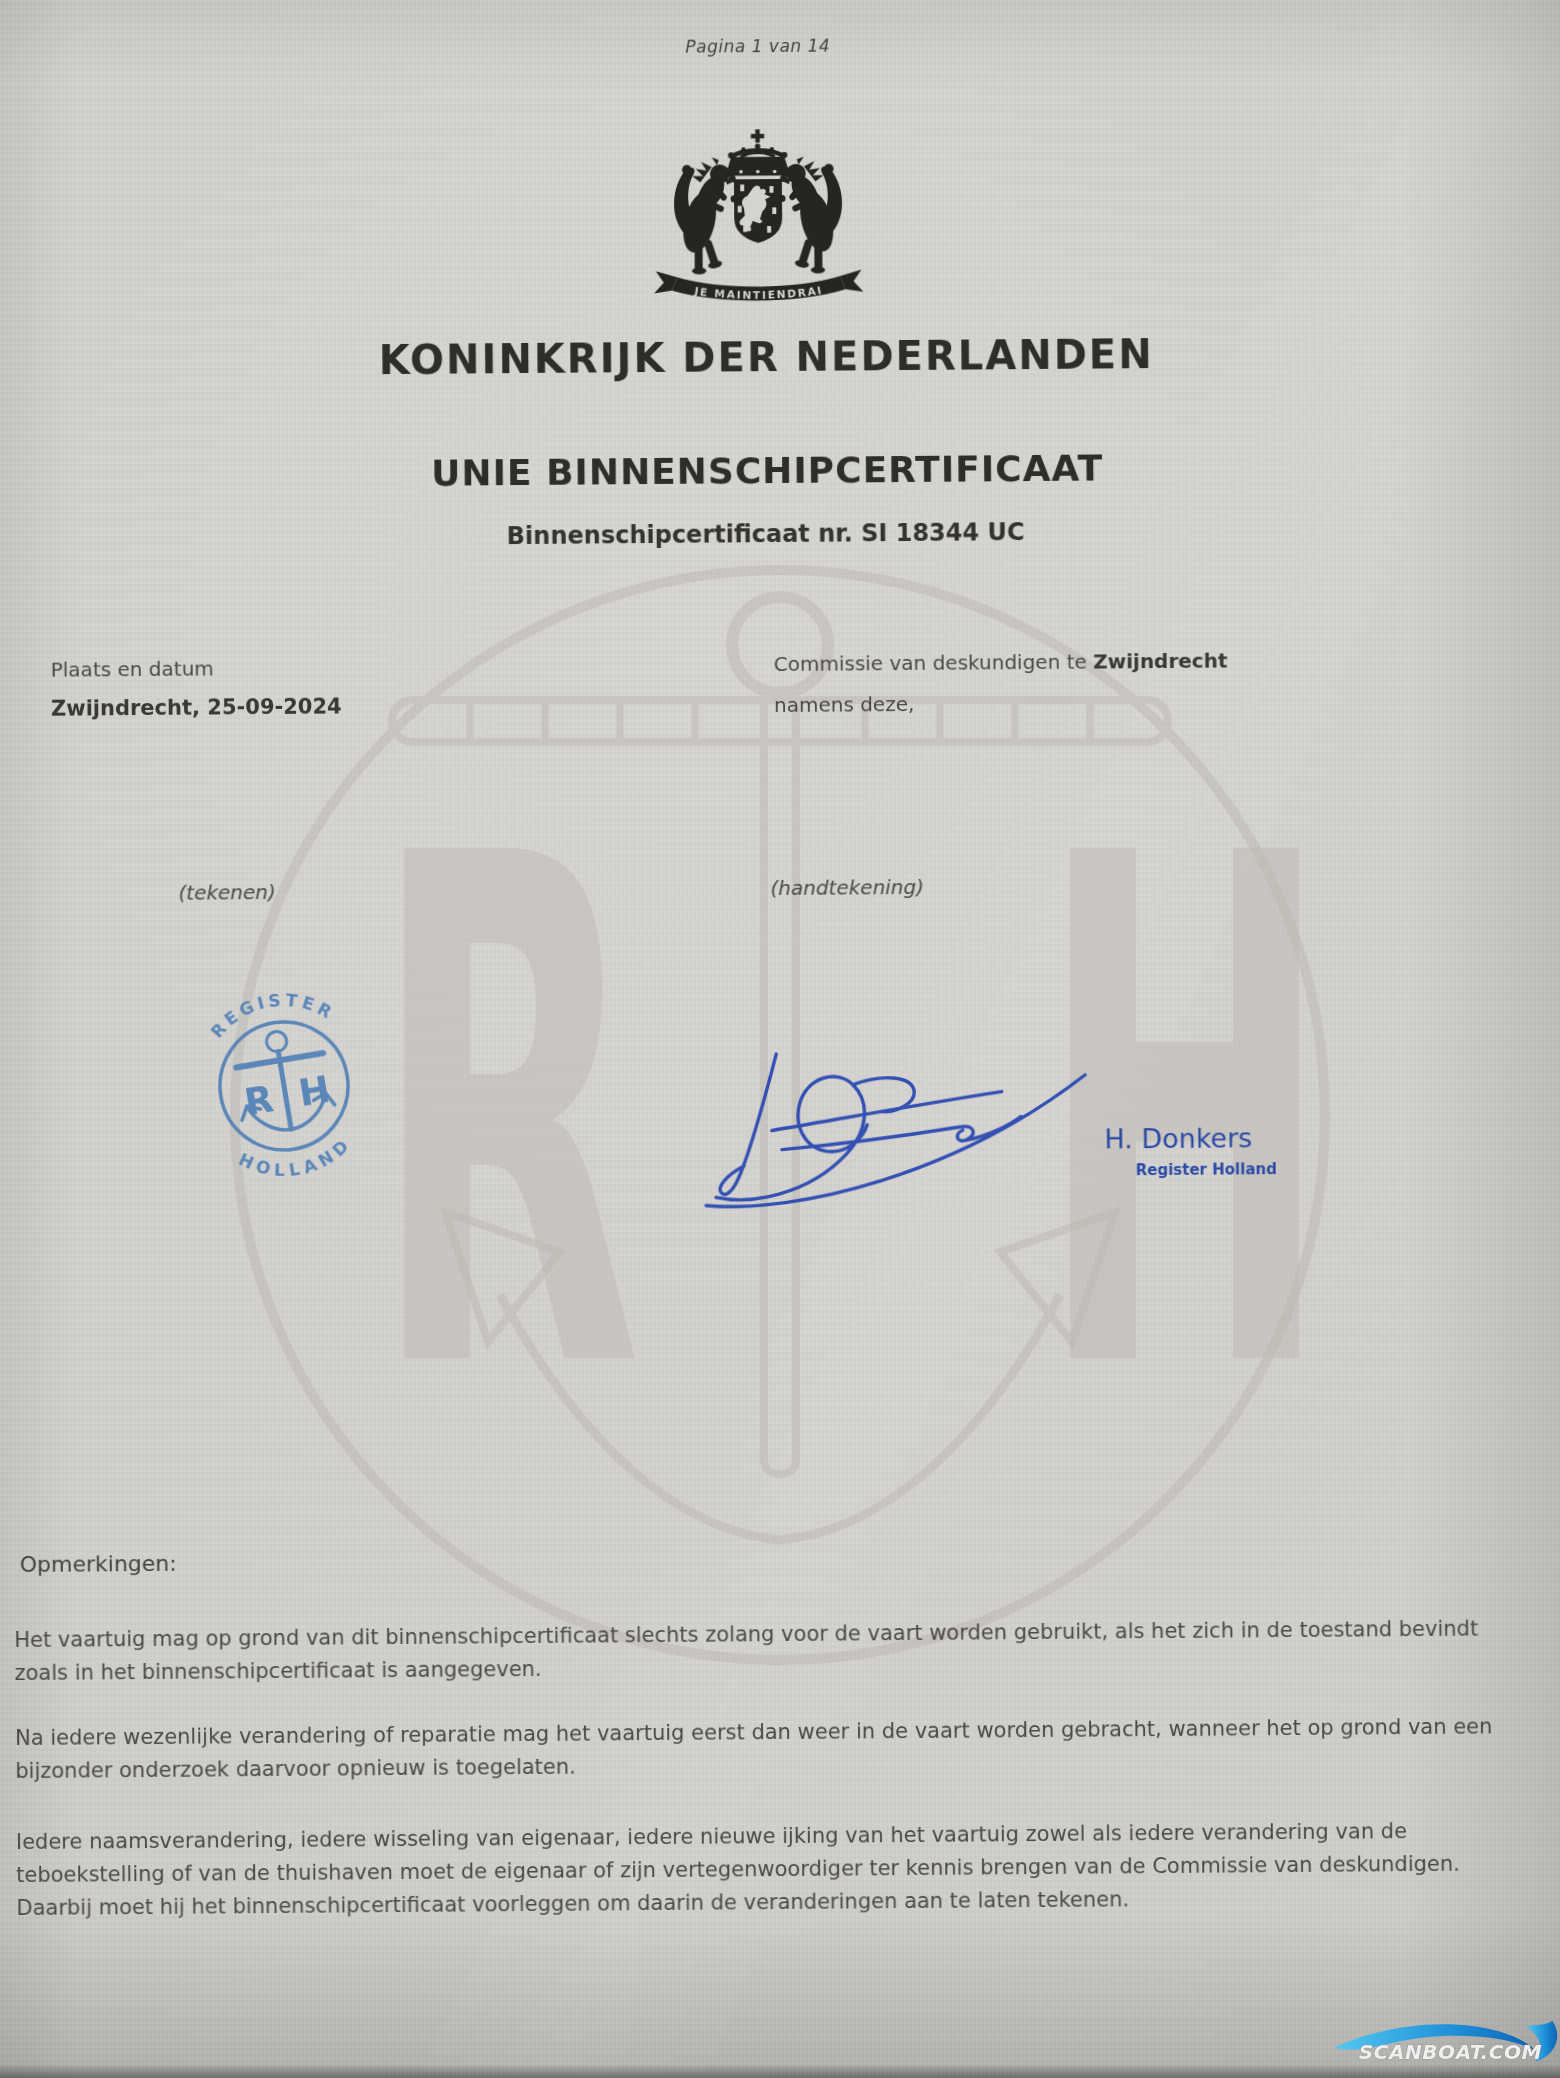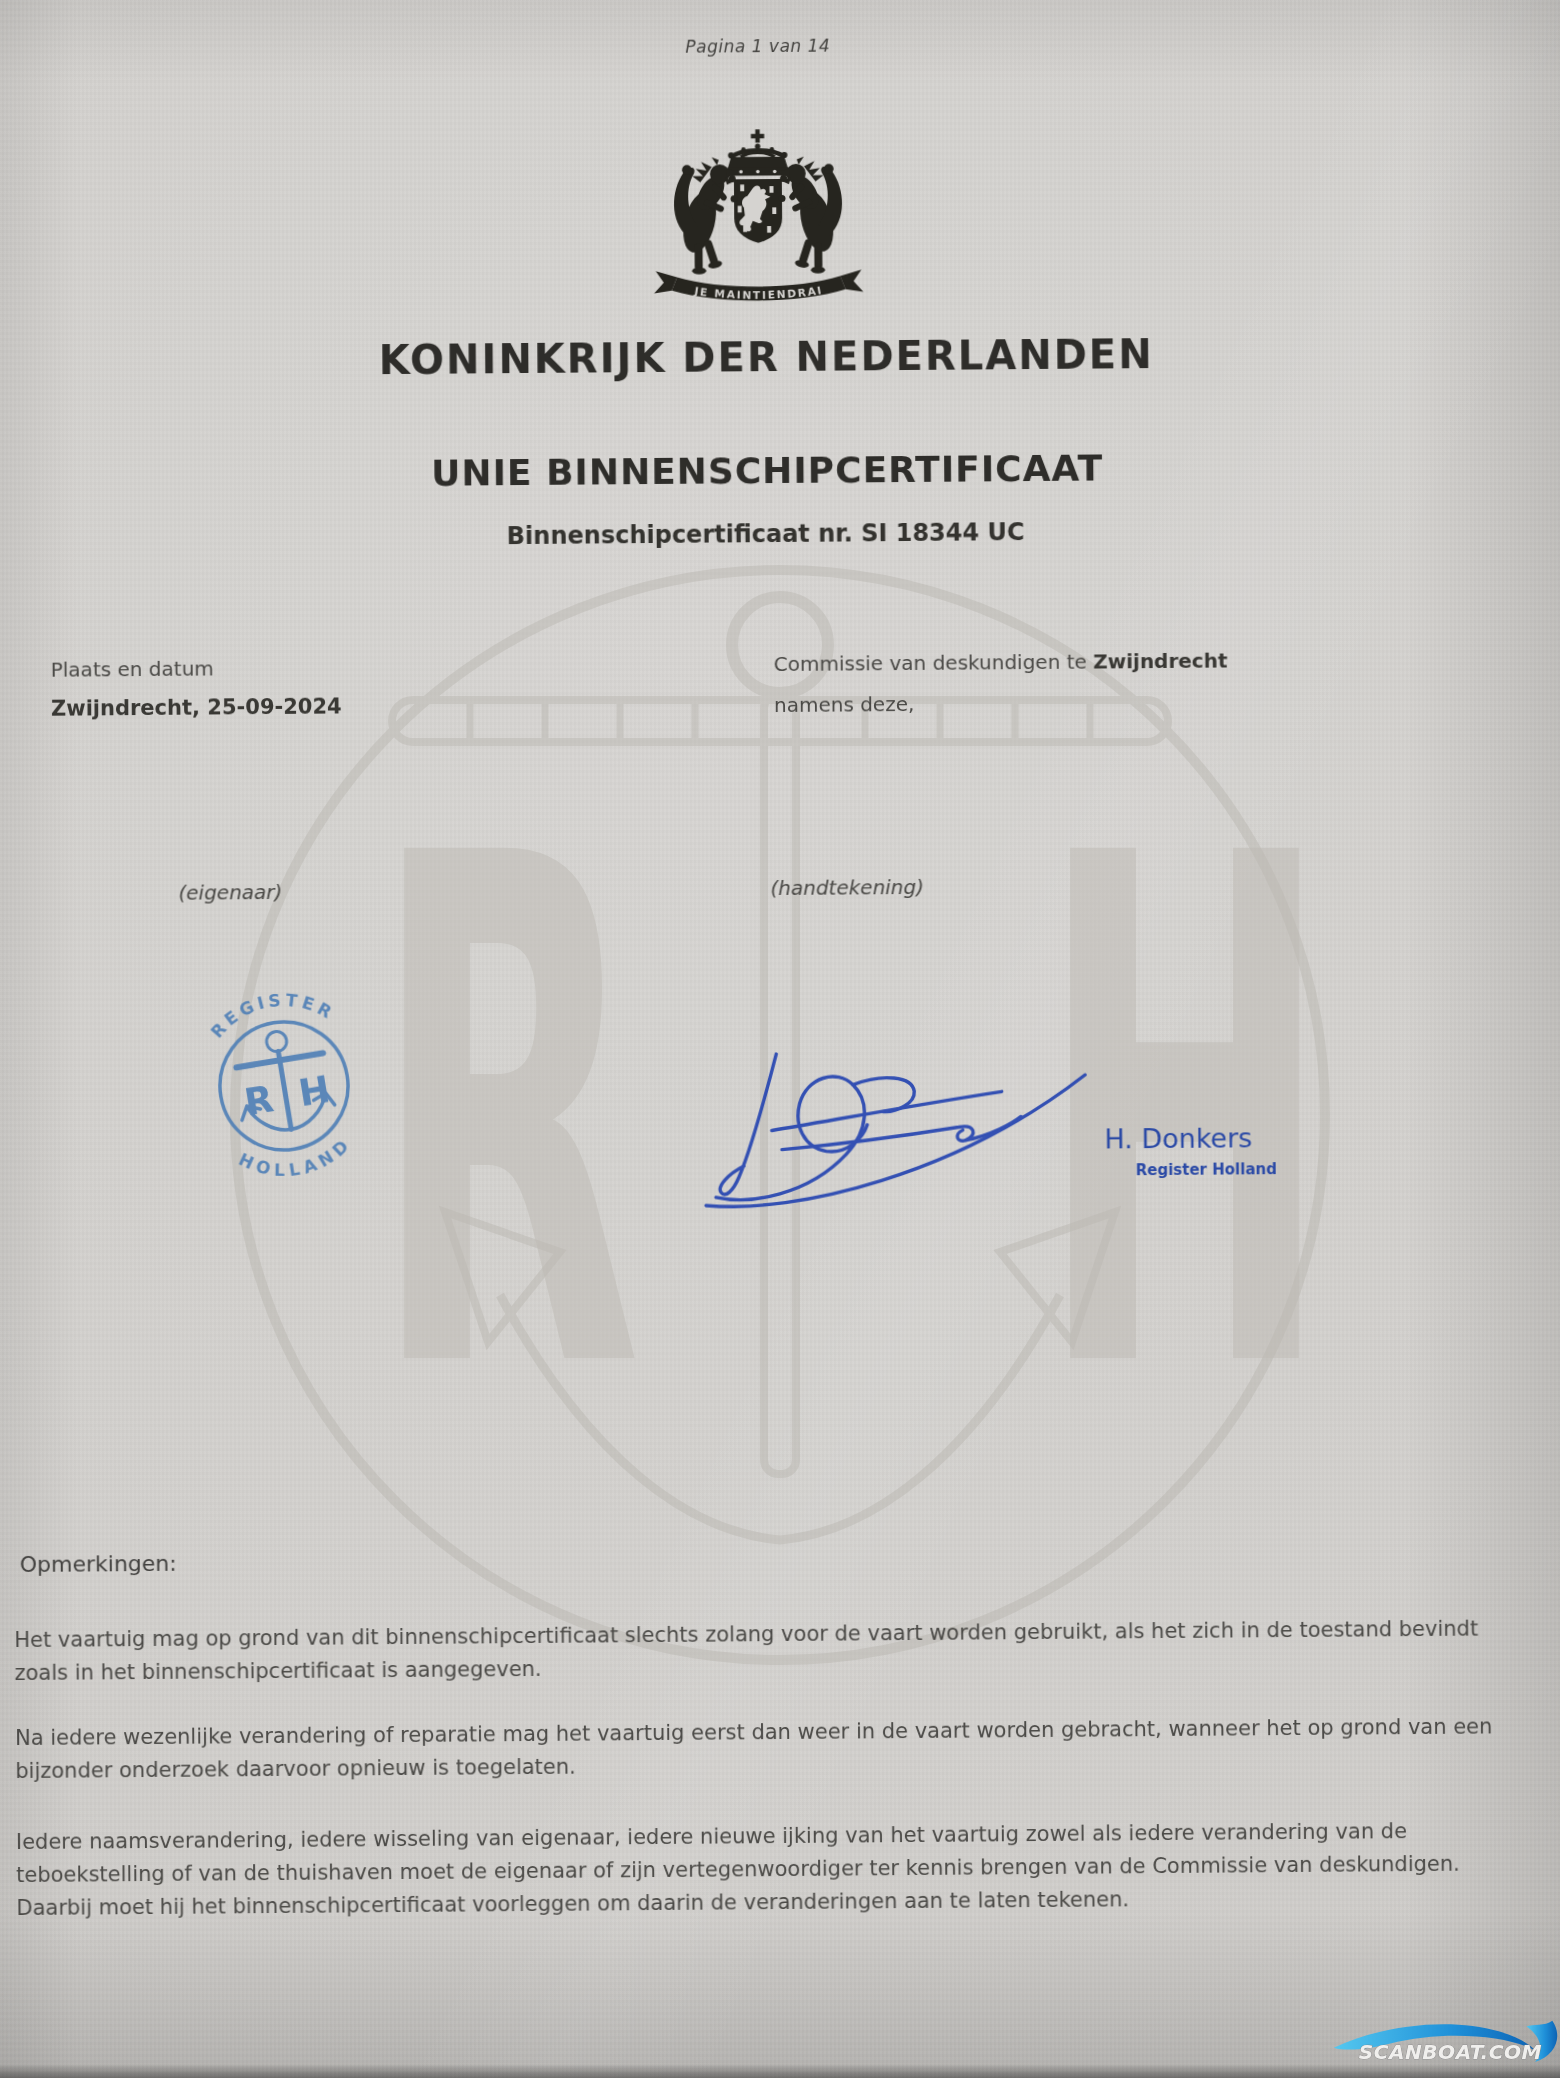--- a/index.html
+++ b/index.html
@@ -173,21 +173,21 @@
     <div class="meta-left">
       <div>Plaats en datum</div>
       <div class="value">Zwijndrecht, 25-09-2024</div>
     </div>
 
     <div class="meta-right">
       <div><span>Commissie van deskundigen te </span><strong>Zwijndrecht</strong></div>
       <div class="line2">namens deze,</div>
     </div>
 
-    <div class="lbl lbl-stempel">(eigenaar)</div>
+    <div class="lbl lbl-stempel">(tekenen)</div>
     <div class="lbl lbl-handtekening">(handtekening)</div>
 
     <svg class="stamp" viewBox="0 0 204 204" xmlns="http://www.w3.org/2000/svg">
       <defs>
         <path id="arcT" d="M 22,102 A 80,80 0 0 1 182,102"></path>
         <path id="arcB" d="M 12,102 A 90,90 0 0 0 192,102"></path>
       </defs>
       <g transform="rotate(-9 102 102)">
         <g stroke="#4b7db6" fill="none" stroke-linecap="round">
           <circle cx="102" cy="102" r="64" stroke-width="3.5"></circle>

